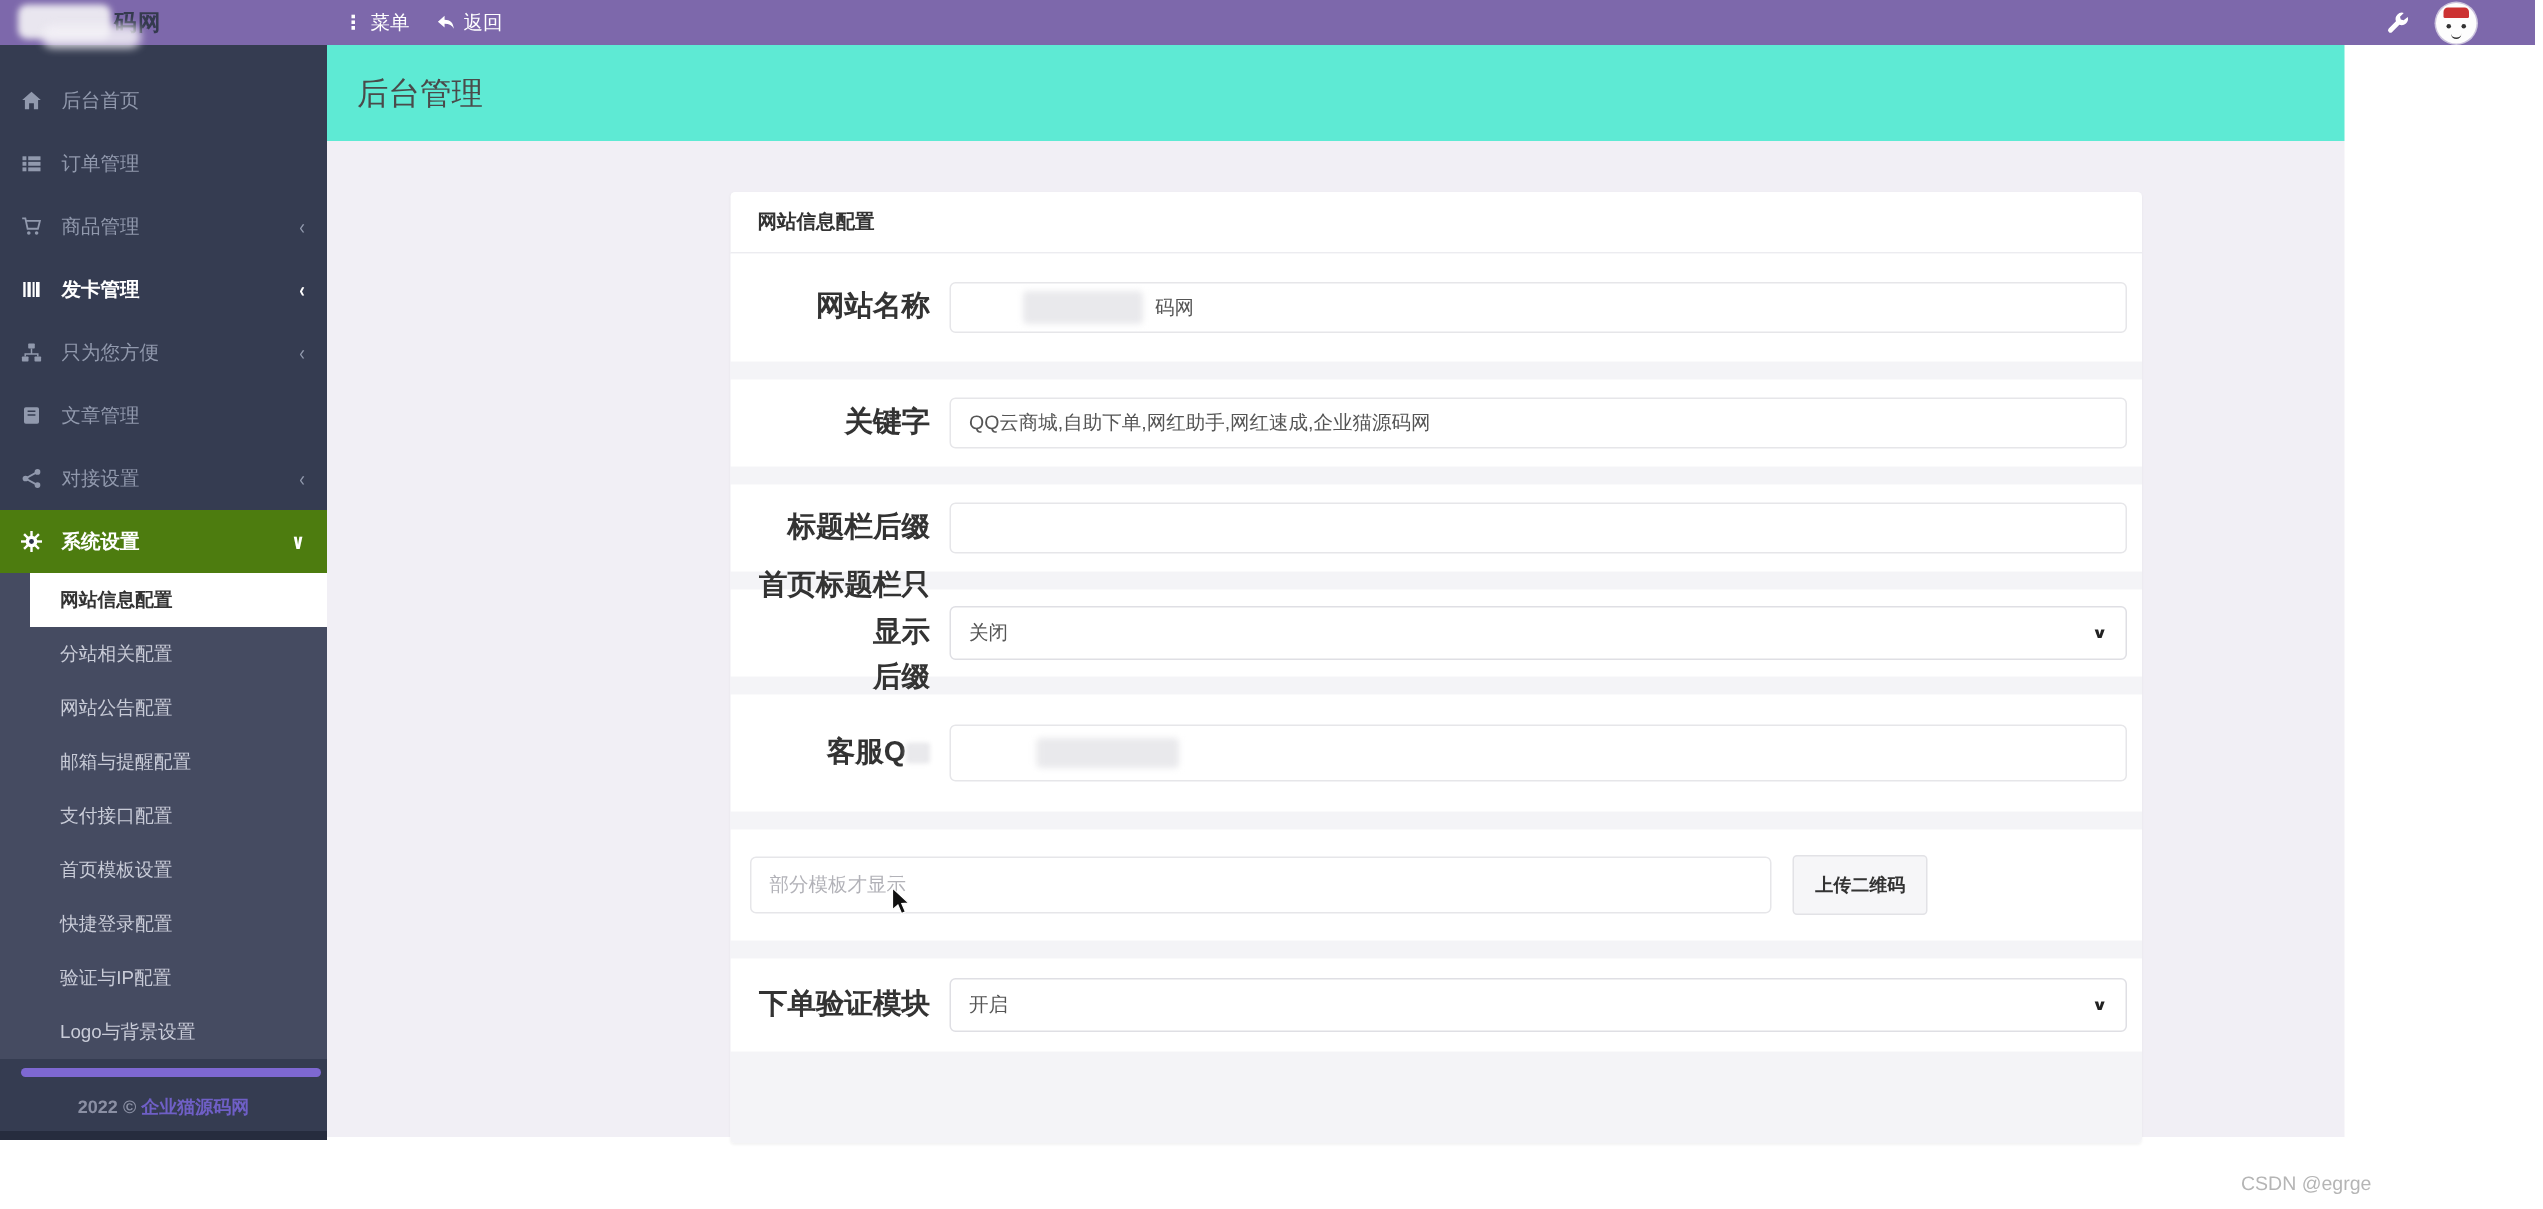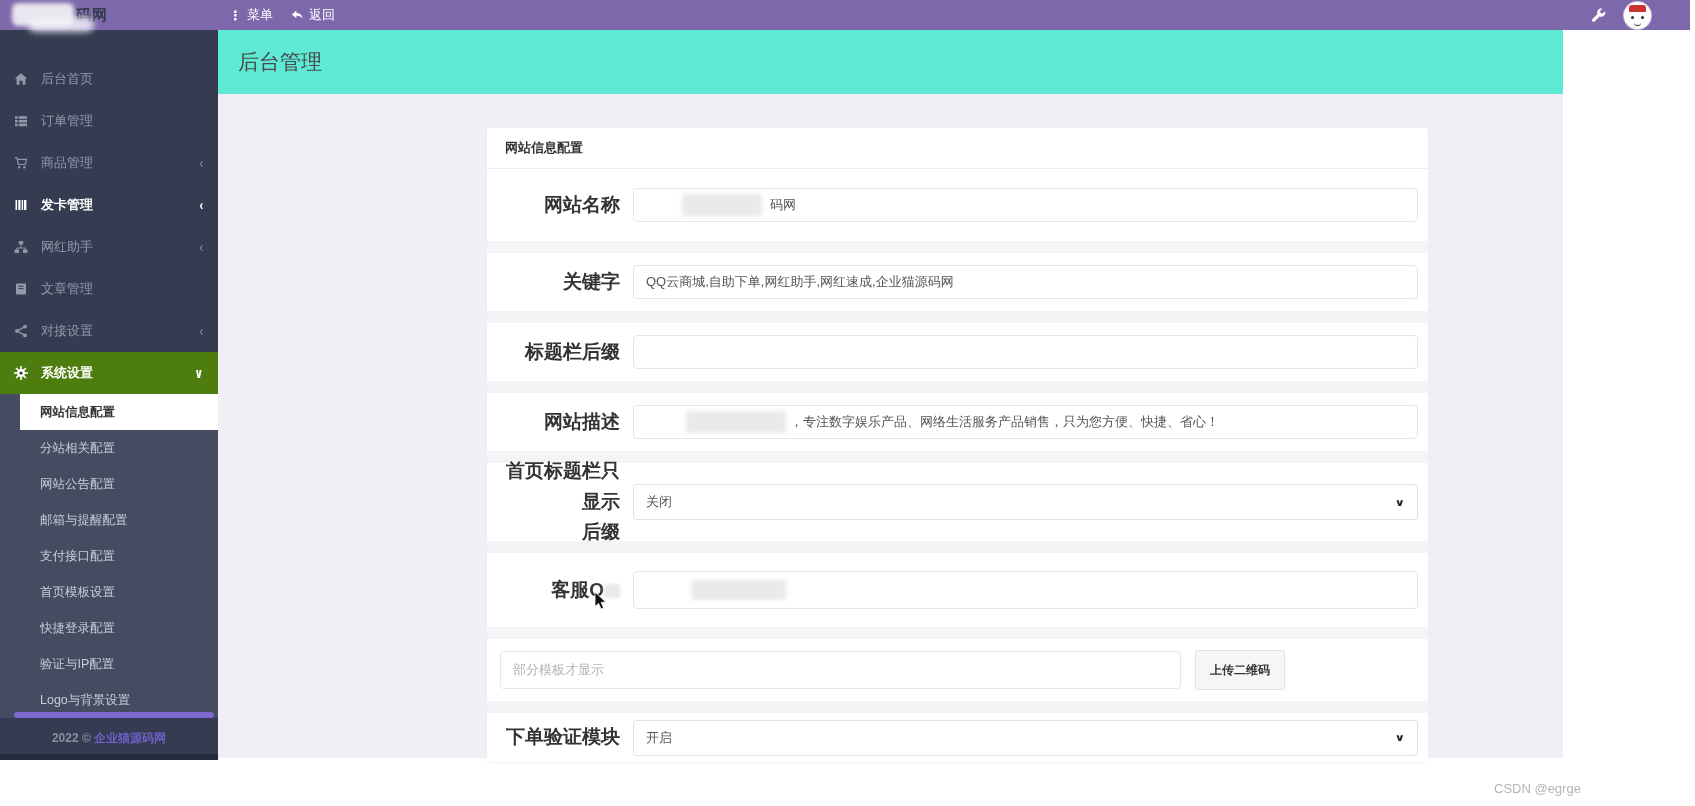--- a/index.html
+++ b/index.html
@@ -20,21 +20,21 @@
   .tb-righticons{position:absolute;top:0;height:30px;left:1590px;display:flex;align-items:center;gap:18px;}
   .wrench{width:16px;height:16px;display:block;}
   .avatar{width:27px;height:27px;border-radius:50%;background:#fdfdfd;position:relative;overflow:hidden;box-shadow:0 0 0 1px rgba(255,255,255,.6);}
   .av-band{position:absolute;left:5px;top:3px;width:17px;height:7px;background:#cc3232;border-radius:3px 3px 1px 1px;}
   .av-eye{position:absolute;top:14px;width:3px;height:3px;background:#333;border-radius:50%;}
   .av-eye.l{left:7px;} .av-eye.r{left:17px;}
   .av-mouth{position:absolute;left:10px;top:19px;width:7px;height:4px;border-bottom:1.5px solid #333;border-radius:0 0 4px 4px;}
 
   
   .sidebar{position:absolute;left:0;top:30px;width:218px;height:730px;background:#353c51;z-index:20;}
-  .nav{padding-top:28px;}
+  .nav{padding-top:16px;}
   .nav-item{height:42px;display:flex;align-items:center;padding:0 14px;color:#9199ad;font-size:13px;cursor:pointer;}
   .nav-item .nico{width:16px;height:14px;margin-right:11px;display:flex;align-items:center;}
   .nav-item .chev{margin-left:auto;font-size:14px;transform:scaleX(.8);}
   .nav-item.bright{color:#fff;font-weight:bold;}
   .nav-item.open{background:#4d7c0f;}
   .submenu{background:#454b61;}
   .sub-item{height:36px;line-height:36px;padding-left:40px;font-size:12.5px;color:#c9ccd8;cursor:pointer;}
   .sub-item.active{background:#fff;color:#333;margin-left:20px;padding-left:20px;font-weight:bold;}
   .side-scroll{position:absolute;left:14px;top:682px;width:200px;height:6px;border-radius:3px;background:#7e68d2;}
   .side-footer{position:absolute;left:0;top:700px;width:218px;text-align:center;font-size:12px;color:#8a8fa3;font-weight:bold;}
@@ -163,21 +163,21 @@
       </div>
       <div class="nav-item">
         <span class="nico">
           <svg width="14" height="14" viewBox="0 0 14 14" fill="currentColor">
               <rect x="4.8" y="1" width="4.4" height="3.4" rx=".5"></rect>
               <rect x="0.6" y="9.6" width="4.4" height="3.4" rx=".5"></rect>
               <rect x="9" y="9.6" width="4.4" height="3.4" rx=".5"></rect>
               <path d="M7 4.4v2.4M2.8 9.6V8h8.4v1.6M7 6.8v1.2" stroke="currentColor" fill="none" stroke-width="1"></path>
             </svg>
         </span>
-        <span>网红助手</span>
+        <span>只为您方便</span>
         <span class="chev">‹</span>
       </div>
       <div class="nav-item">
         <span class="nico">
           <svg width="14" height="14" viewBox="0 0 14 14">
               <rect x="2" y="1.5" width="10" height="11" rx="1.2" fill="currentColor"></rect>
               <path d="M4.4 4.2h5.2M4.4 6.6h5.2" stroke="#353c51" stroke-width="1"></path>
             </svg>
         </span>
         <span>文章管理</span>
@@ -259,29 +259,20 @@
 
         <div class="frow">
           <div class="lbl">标题栏后缀</div>
           <div class="ctl">
             <div class="inp">
               <span></span>
             </div>
           </div>
         </div>
 
-        <div class="frow">
-          <div class="lbl">网站描述</div>
-          <div class="ctl">
-            <div class="inp">
-              <span class="blur b4"></span>
-              <span>，专注数字娱乐产品、网络生活服务产品销售，只为您方便、快捷、省心！</span>
-            </div>
-          </div>
-        </div>
 
         <div class="frow">
           <div class="lbl">
             <span>首页标题栏只显示</span>
             <span>后缀</span>
           </div>
           <div class="ctl">
             <div class="sel">
               <span>关闭</span>
               <span class="chev-d">∨</span>

